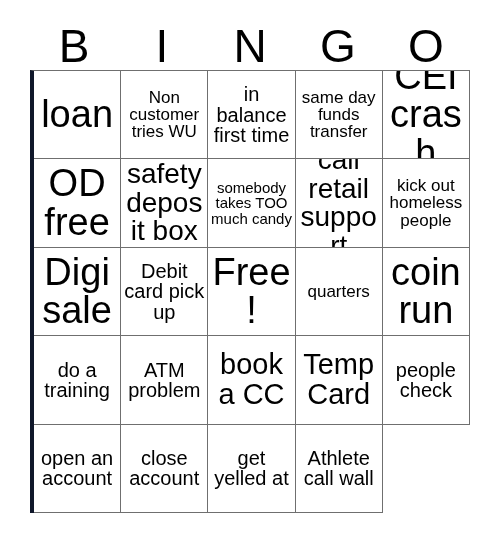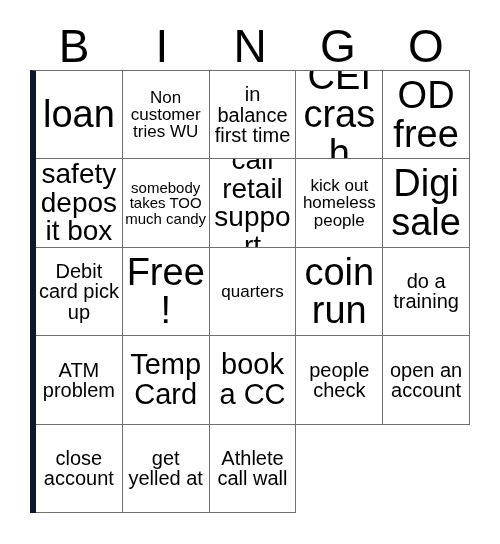--- a/index.html
+++ b/index.html
@@ -44,21 +44,21 @@
   }
 
   
   #bingo-grid {
     position: absolute;
     left: 30px;
     top: 70px;
     width: 440px;
     height: 443px;
     border-top: 1px solid #6f6f6f;
-    border-left: 6px solid #0f172a;
+    border-left: 4px solid #0f172a;
     box-sizing: border-box;
     display: grid;
     grid-template-columns: repeat(5, 1fr);
     grid-template-rows: repeat(5, 1fr);
   }
   .bingo-cell {
     border-right: 1px solid #6f6f6f;
     border-bottom: 1px solid #6f6f6f;
     box-sizing: border-box;
     display: flex;
@@ -103,20 +103,23 @@
 
     <div class="bingo-cell fs-xxl">
         <span class="cell-text">loan</span>
       </div>
     <div class="bingo-cell fs-xs">
         <span class="cell-text">Non customer tries WU</span>
       </div>
     <div class="bingo-cell fs-sm">
         <span class="cell-text">in balance first time</span>
       </div>
+    <div class="bingo-cell fs-xs">
+        <span class="cell-text">same day funds transfer</span>
+      </div>
     <div class="bingo-cell fs-xl">
         <span class="cell-text">CEI crash</span>
       </div>
 
     <div class="bingo-cell fs-xl">
         <span class="cell-text">OD free</span>
       </div>
     <div class="bingo-cell fs-md">
         <span class="cell-text">safety deposit box</span>
       </div>
@@ -146,24 +149,24 @@
         <span class="cell-text">coin run</span>
       </div>
 
     <div class="bingo-cell fs-sm">
         <span class="cell-text">do a training</span>
       </div>
     <div class="bingo-cell fs-sm">
         <span class="cell-text">ATM problem</span>
       </div>
     <div class="bingo-cell fs-lg">
-        <span class="cell-text">Temp Card</span>
+        <span class="cell-text">book a CC</span>
       </div>
     <div class="bingo-cell fs-lg">
-        <span class="cell-text">book a CC</span>
+        <span class="cell-text">Temp Card</span>
       </div>
     <div class="bingo-cell fs-sm">
         <span class="cell-text">people check</span>
       </div>
 
     <div class="bingo-cell fs-sm">
         <span class="cell-text">open an account</span>
       </div>
     <div class="bingo-cell fs-sm">
         <span class="cell-text">close account</span>

